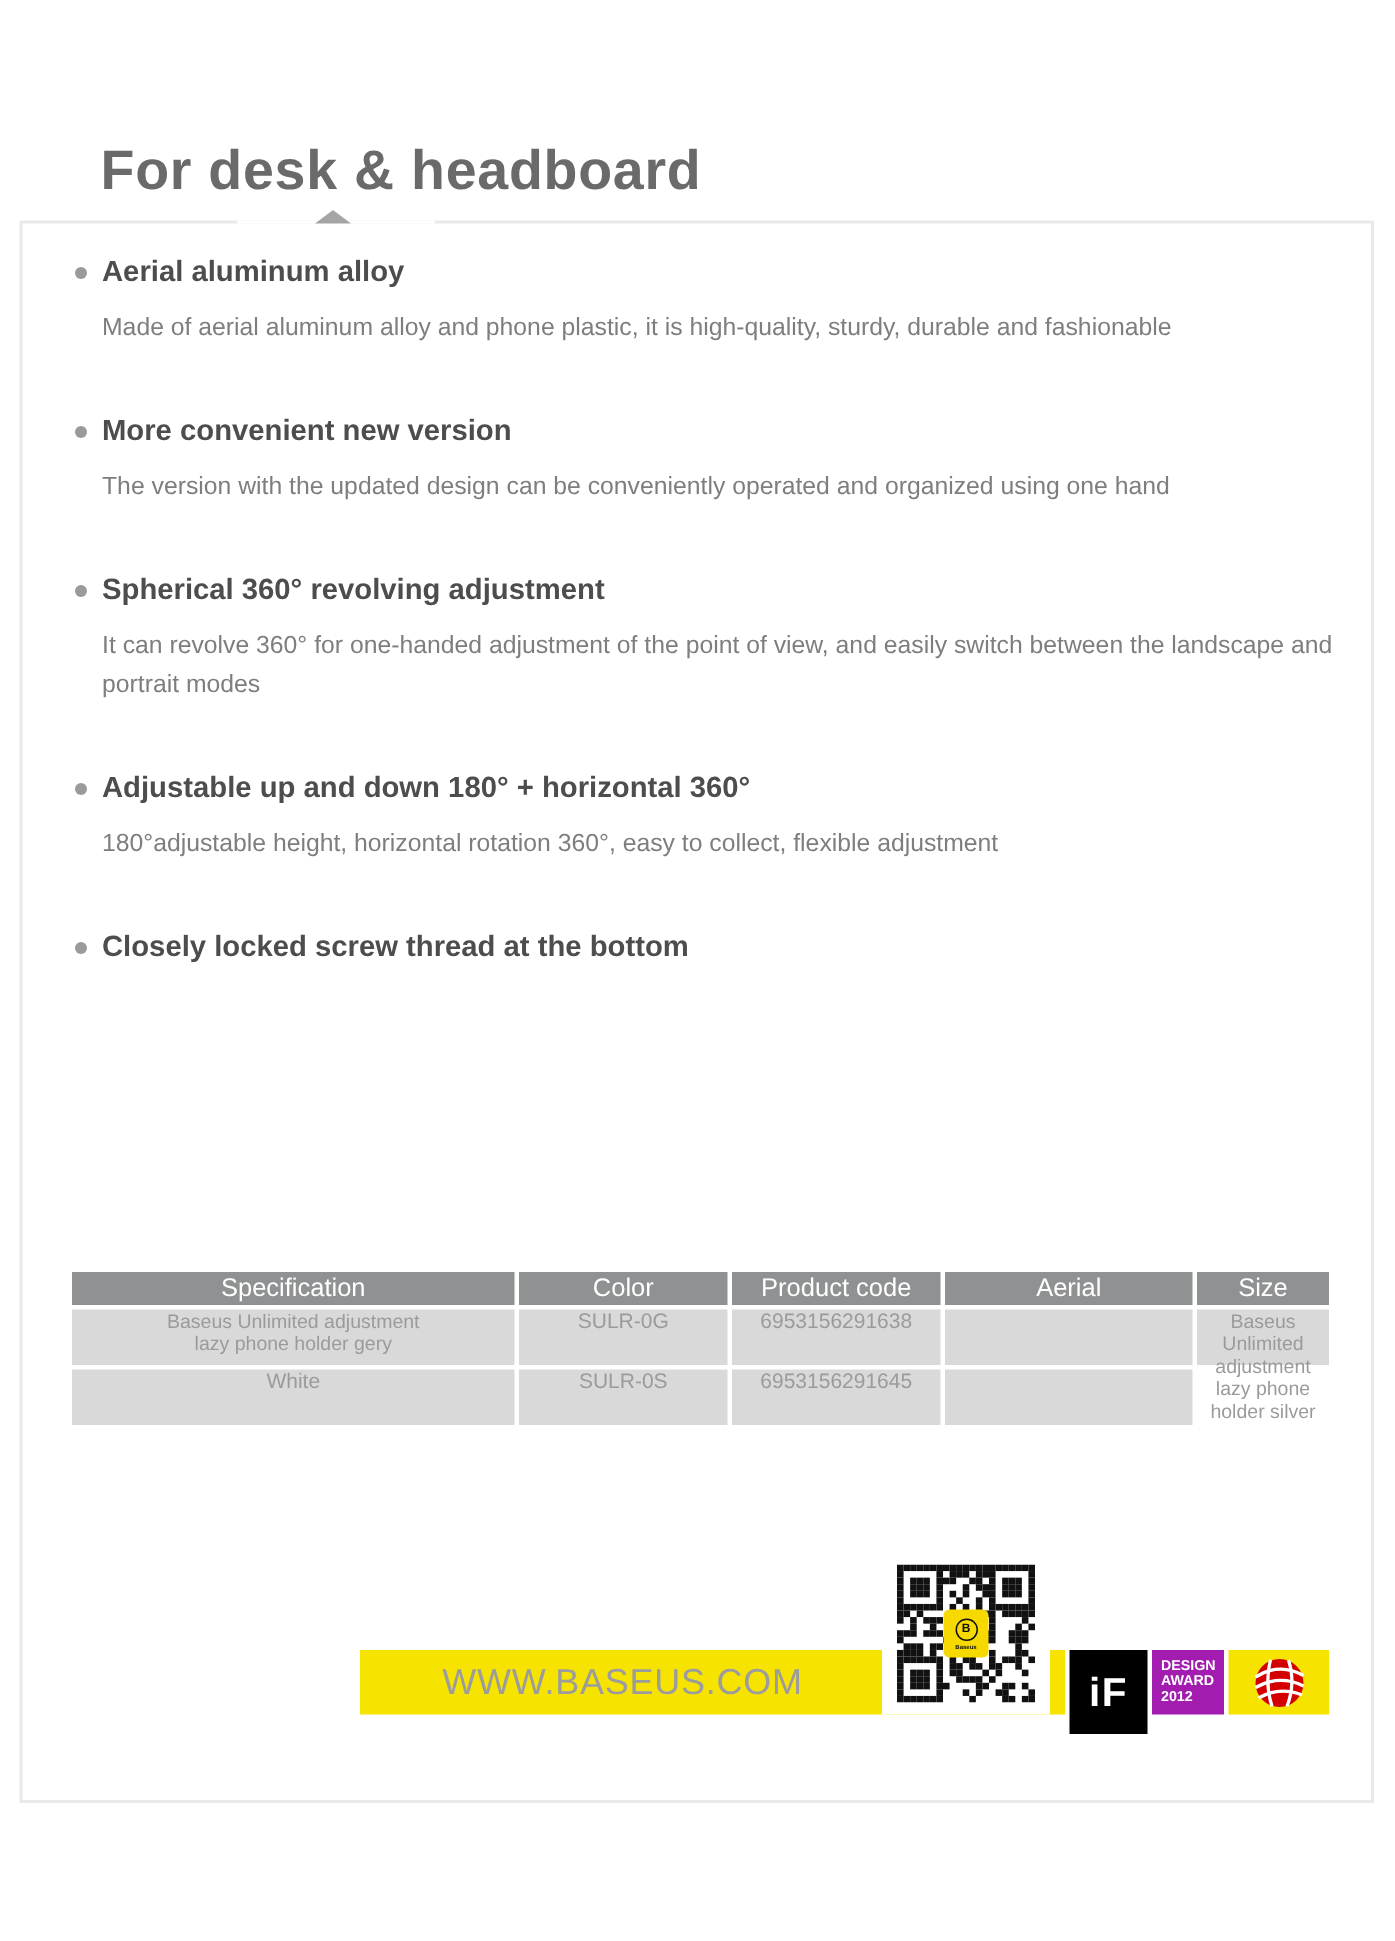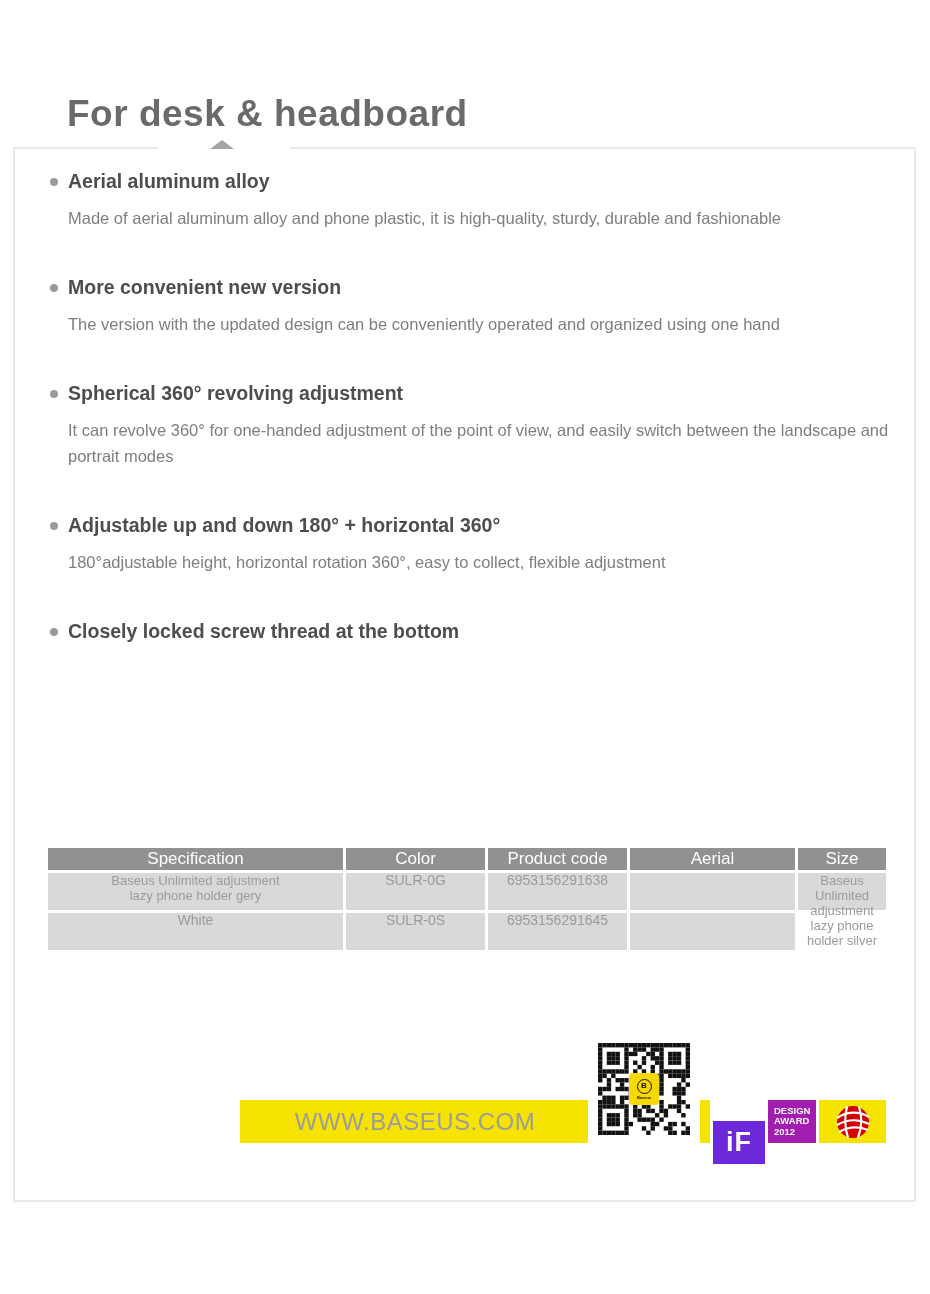--- a/index.html
+++ b/index.html
@@ -26,22 +26,22 @@
   .banner{position:absolute;left:240px;top:1100px;width:470px;height:43px;background:#f6e400;}
   .banner-text{position:absolute;left:0;top:0;width:350px;height:43px;display:flex;align-items:center;justify-content:center;
                font-size:24px;color:#9c9c9c;letter-spacing:.5px;}
   .qr{position:absolute;left:588px;top:1035px;width:112px;height:108px;background:#fff;display:flex;align-items:center;justify-content:center;}
   .qr-inner{position:relative;width:92px;height:92px;}
   .qr-logo{position:absolute;left:31px;top:30px;width:30px;height:32px;background:#f6d900;border-radius:4px;
            display:flex;flex-direction:column;align-items:center;justify-content:center;}
   .qr-logo .ring{width:13px;height:13px;border:1.5px solid #111;border-radius:50%;display:flex;align-items:center;justify-content:center;
                  font-size:8px;font-weight:bold;color:#111;line-height:1;}
   .qr-logo .brand{font-size:4px;font-weight:bold;color:#111;margin-top:1px;}
-  .if-box{position:absolute;left:713px;top:1100px;width:52px;height:43px;background:#6d28d9;
-          display:flex;align-items:center;justify-content:center;color:#fff;font-size:27px;font-weight:900;letter-spacing:1px;margin-top:21px;}
+  .if-box{position:absolute;left:713px;top:1100px;width:52px;height:56px;background:#000000;
+          display:flex;align-items:center;justify-content:center;color:#fff;font-size:27px;font-weight:900;letter-spacing:1px;}
   .award-box{position:absolute;left:768px;top:1100px;width:48px;height:43px;background:#a21caf;color:#fff;
              font-size:9.5px;font-weight:bold;line-height:10.5px;padding:0;box-sizing:border-box;
              display:flex;flex-direction:column;justify-content:center;padding-left:6px;}
   .reddot-seg{position:absolute;left:819px;top:1100px;width:67px;height:43px;background:#f6e400;
               display:flex;align-items:center;justify-content:center;}
 </style>
 </head>
 <body>
 
 <div class="page">

